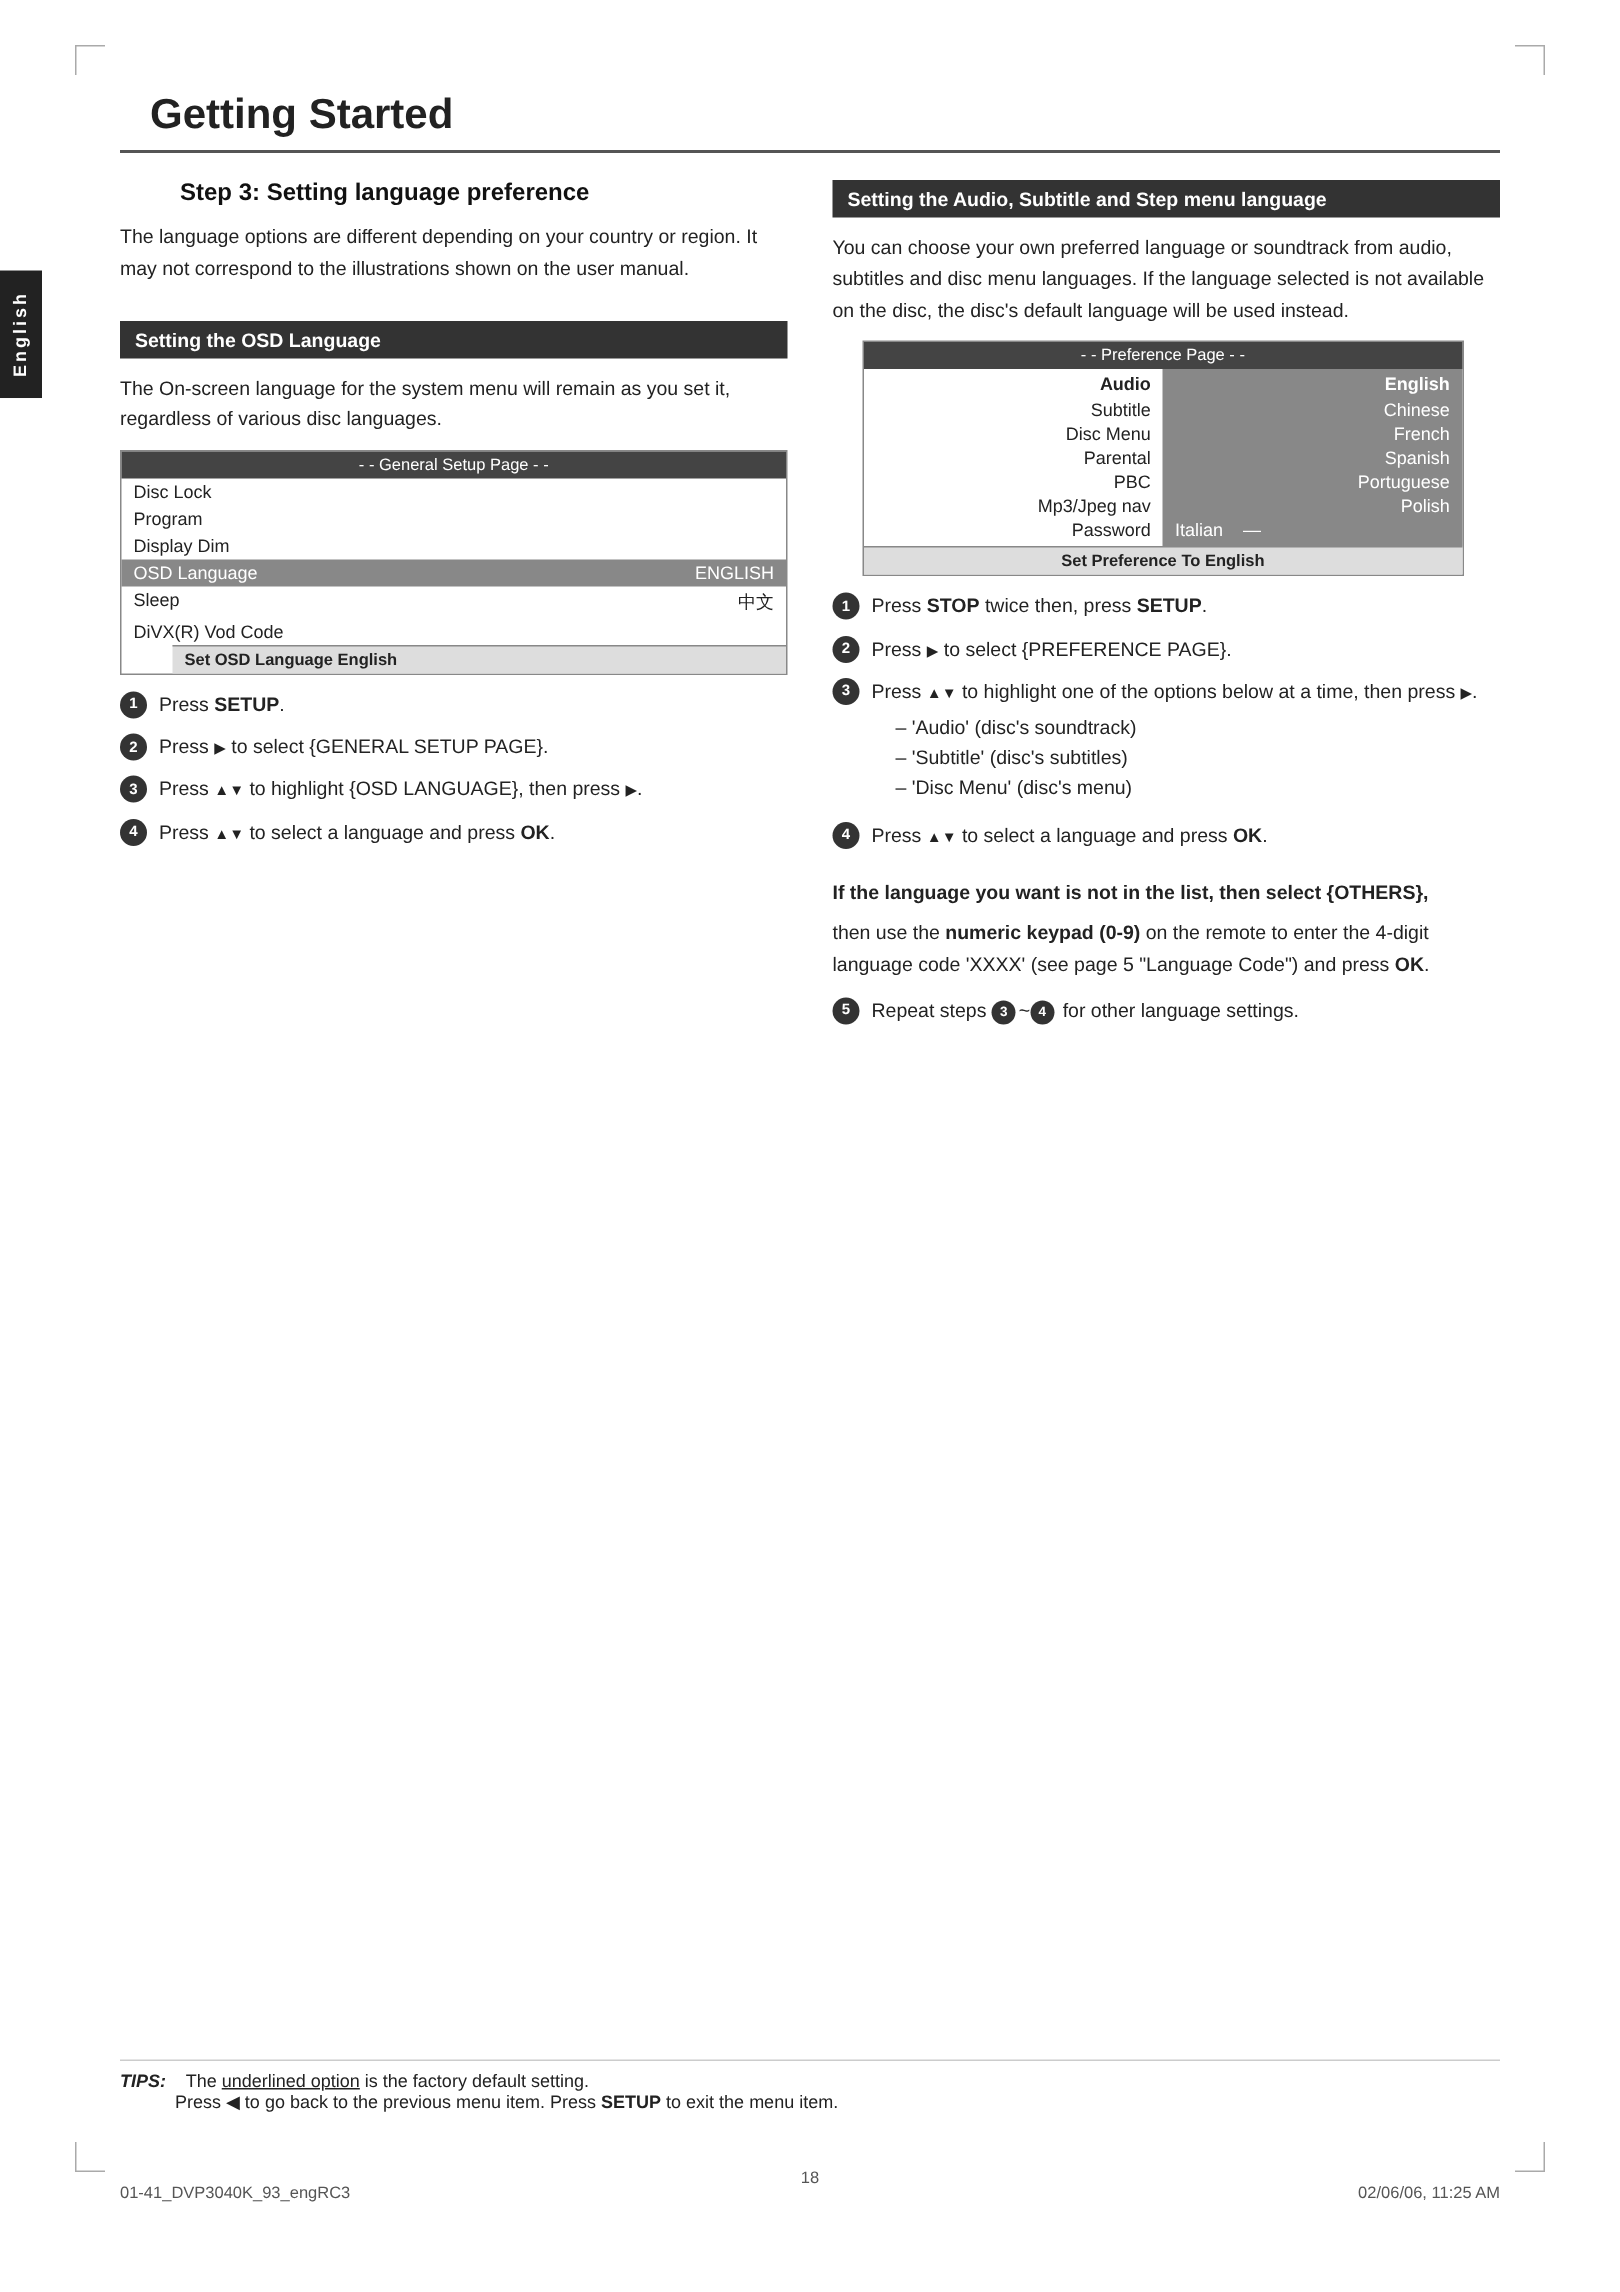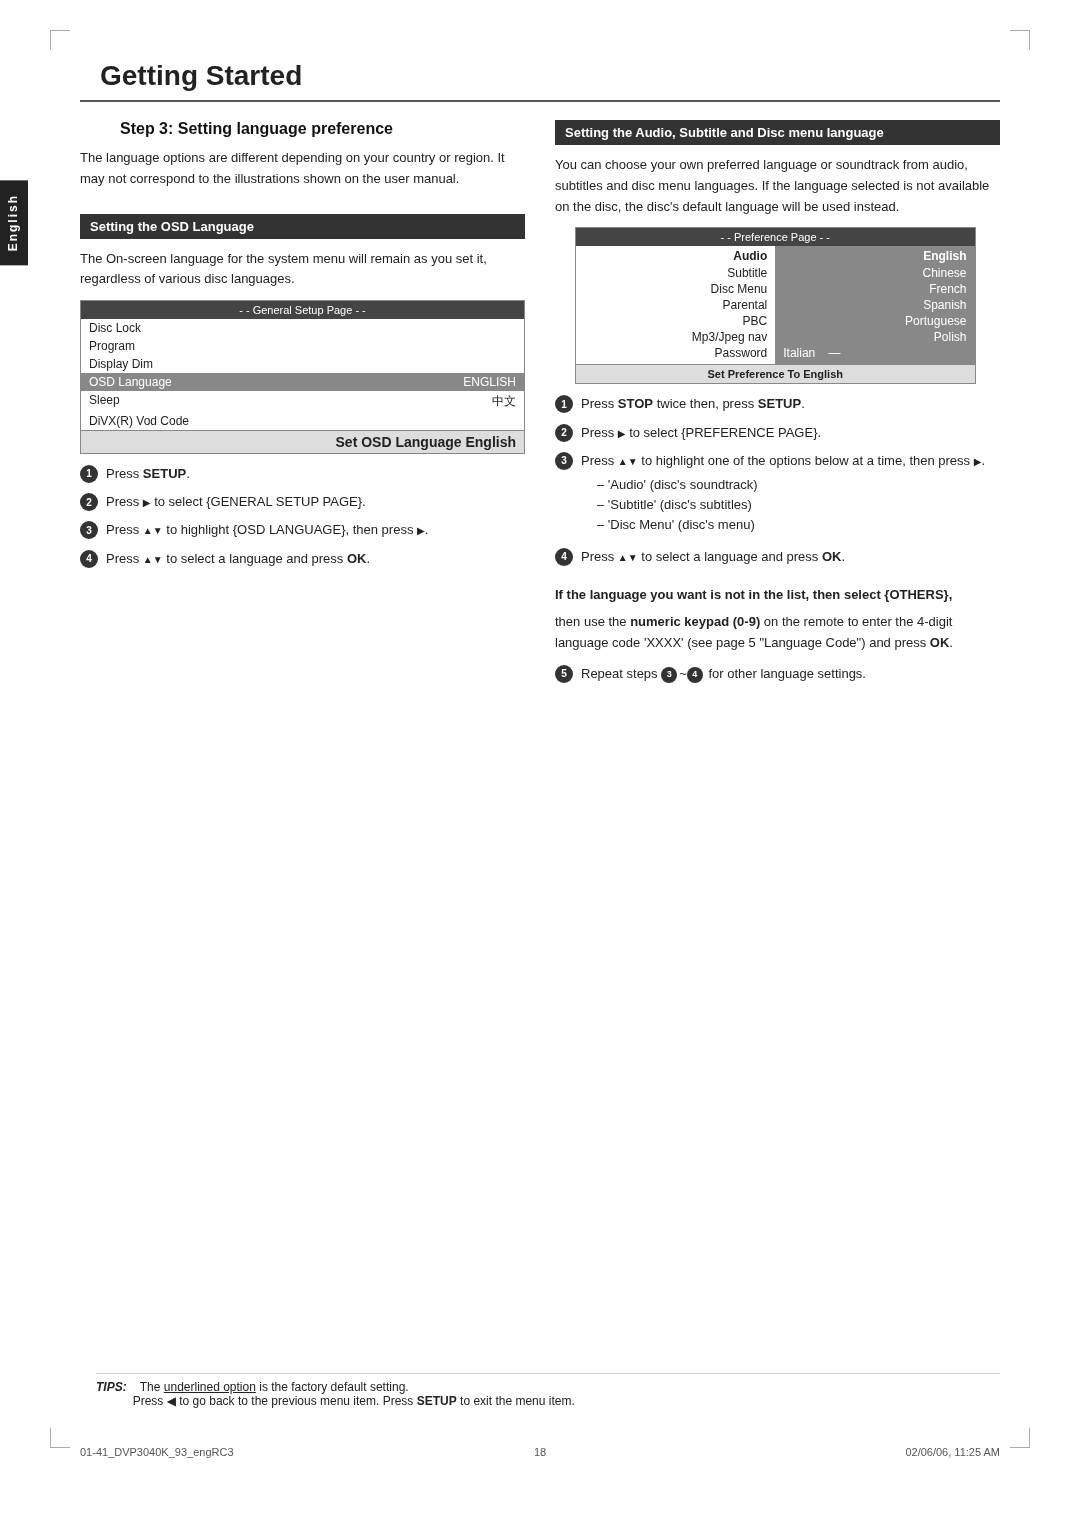--- a/index.html
+++ b/index.html
@@ -147,24 +147,25 @@
     .osd-table-row .value {
       font-size: 12px;
       color: #222;
     }
     .osd-table-row.highlighted .value {
       color: #fff;
     }
     .osd-table-footer {
       background: #ddd;
       padding: 3px 8px;
-      font-size: 14px;
-      font-weight: bold;
-      text-align: right;
+      font-size: 11px;
+      font-weight: bold;
+      text-align: left;
       border-top: 1px solid #888;
+      margin-left: 34px;
     }
 
     
     .pref-table {
       border: 1px solid #888;
       font-size: 12px;
       width: 90%;
       margin: 10px 0 10px 20px;
       background: #fff;
     }
@@ -273,35 +274,35 @@
     .special-note-bold {
       font-size: 13px;
       font-weight: bold;
       margin: 20px 0 4px 0;
     }
 
     
     .tips-section {
       position: absolute;
       bottom: 120px;
-      left: 96px;
+      left: 80px;
       right: 80px;
       font-size: 12px;
       border-top: 1px solid #ccc;
       padding-top: 6px;
     }
     .tips-label {
       font-weight: bold;
       font-style: italic;
     }
 
     
     .page-footer {
       position: absolute;
-      bottom: 70px;
+      bottom: 60px;
       left: 80px;
       right: 80px;
       display: flex;
       justify-content: space-between;
       font-size: 11px;
       color: #555;
     }
 
     .page-num-center {
       position: absolute;
@@ -398,21 +399,21 @@
           <span class="step-text">Press <span class="tri-up"></span><span class="tri-down"></span> to highlight {OSD LANGUAGE}, then press <span class="tri-right"></span>.</span>
         </li>
         <li class="step-item">
           <span class="step-num">4</span>
           <span class="step-text">Press <span class="tri-up"></span><span class="tri-down"></span> to select a language and press <strong>OK</strong>.</span>
         </li>
       </ol>
     </div>
 
     <div class="col-right">
-      <div class="section-heading-box-right">Setting the Audio, Subtitle and Disc menu language</div>
+      <div class="section-heading-box-right">Setting the Audio, Subtitle and Step menu language</div>
 
       <p class="body-text">You can choose your own preferred language or soundtrack from audio, subtitles and disc menu languages. If the language selected is not available on the disc, the disc's default language will be used instead.</p>
 
       <div class="pref-table">
         <div class="pref-table-header">- -  Preference Page  - -</div>
         <div class="pref-table-cols">
           <div class="pref-col-left">
             <div class="pref-col-header">Audio</div>
             <div class="pref-row">Subtitle</div>
             <div class="pref-row">Disc Menu</div>

